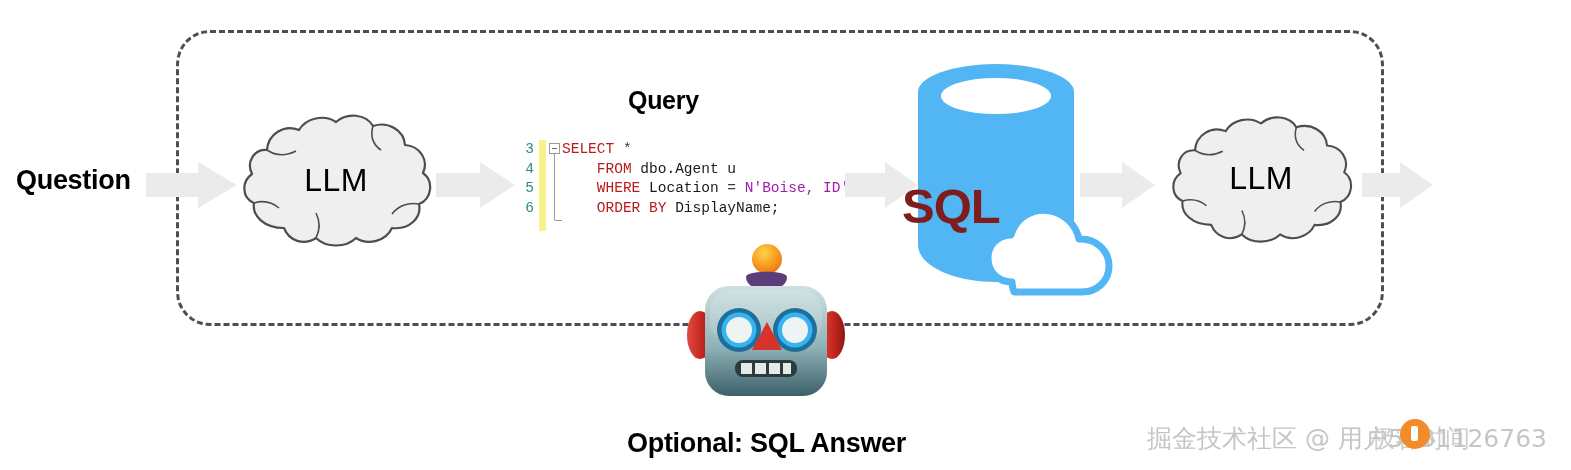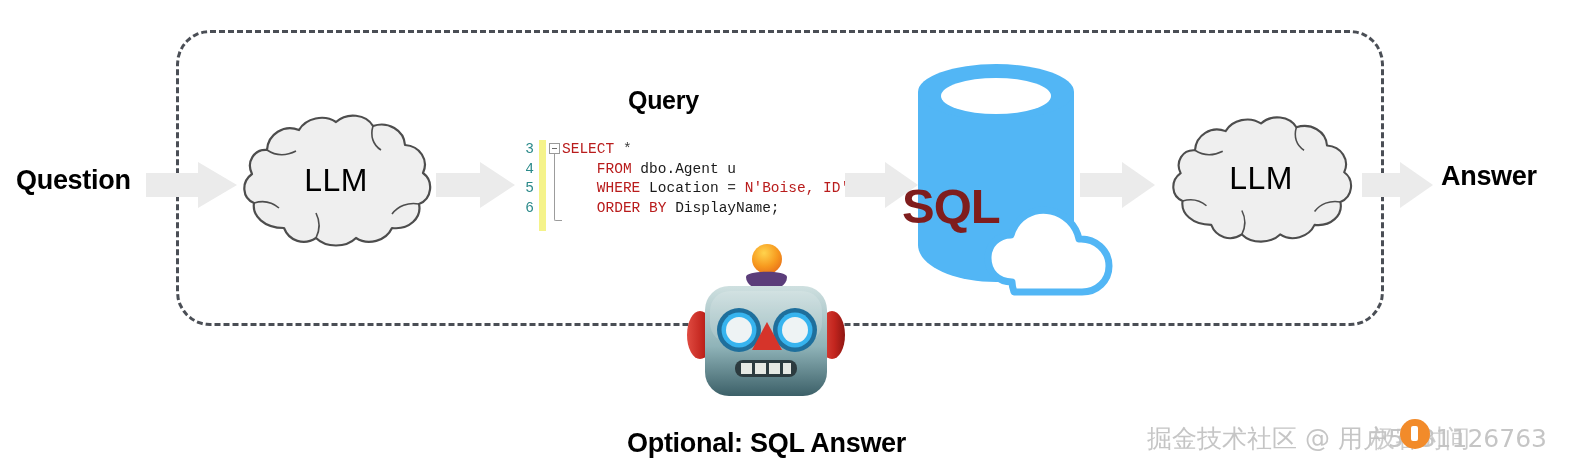--- a/index.html
+++ b/index.html
@@ -64,21 +64,21 @@
     position:absolute;left:31px;top:3px;width:11px;height:11px;
     border:1.2px solid #9a9a9a;background:#ffffff;box-sizing:border-box;
   }
   #code-block .fold-box:after{
     content:"";position:absolute;left:2px;top:4px;width:5px;height:1.2px;background:#6b6b6b;
   }
   #code-block .lines{position:absolute;left:44px;top:0;}
   #code-block .cl{white-space:pre;height:19.5px;}
   .kw{color:#b91c1c;}
   .pl{color:#1a1a1a;}
-  .str{color:#b91c1c;}
+  .str{color:#a21caf;}
   .op{color:#3a3a3a;}
 
   
   #sql-icon{position:absolute;left:902px;top:60px;width:254px;height:248px;}
   #sql-icon .sqltext{
     position:absolute;left:0;top:118px;width:188px;text-align:left;
     font-family:"Liberation Sans",sans-serif;font-weight:bold;font-size:49px;
     color:#7f1d1d;letter-spacing:-1px;
   }
 
@@ -191,21 +191,20 @@
       <path d="M76,128 C80,120 80,111 76,103" fill="none" stroke="#4d4d4d" stroke-width="1.6"></path>
       <path d="M14,93 C24,90 32,92 39,98" fill="none" stroke="#4d4d4d" stroke-width="1.6"></path>
     </svg>
     <div class="cloud-text">LLM</div>
   </div>
 
   <svg class="arrow" style="left:1362px;top:162px;" width="72" height="46">
     <polygon points="0,11 38,11 38,0 71,23 38,46 38,35 0,35" fill="#ebebeb"></polygon>
   </svg>
 
-  <div class="label-bold" id="answer-label">Answer</div>
 
   <div id="robot">
     <svg width="166" height="166" viewBox="0 0 166 166">
       <defs>
         <linearGradient id="headg" x1="0" y1="0" x2="0" y2="1">
           <stop offset="0%" stop-color="#cfe0e0"></stop>
           <stop offset="55%" stop-color="#8fb3b8"></stop>
           <stop offset="100%" stop-color="#3c6068"></stop>
         </linearGradient>
         <radialGradient id="bulbg" cx="40%" cy="30%" r="75%">

